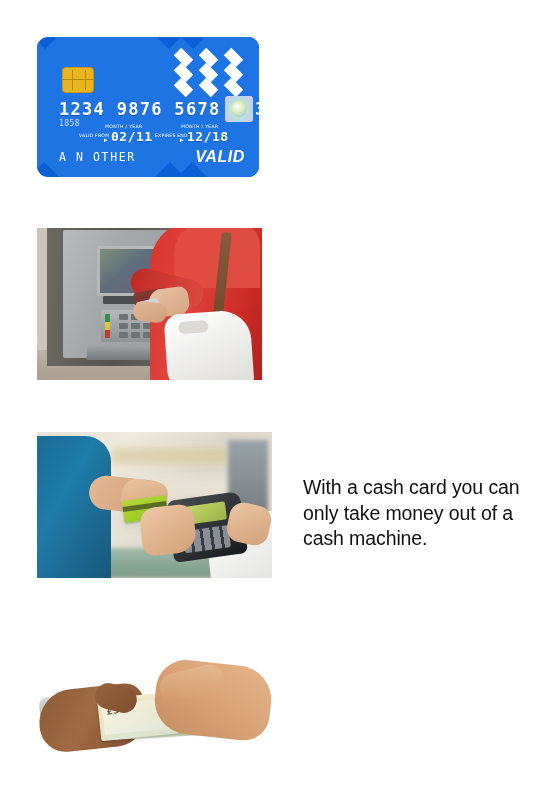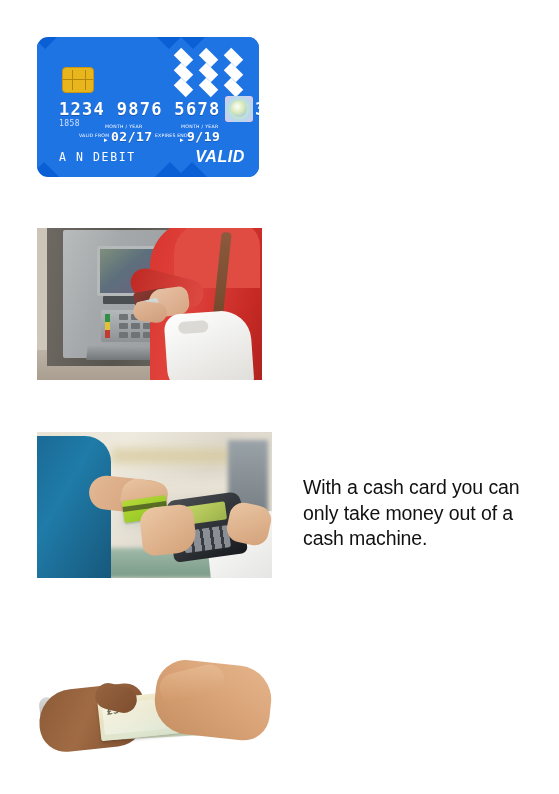--- a/index.html
+++ b/index.html
@@ -668,31 +668,31 @@
         <div class="card-number">1234 9876 5678 5432</div>
 
         <div class="card-number-small">1858</div>
 
         <div class="holo"></div>
 
         <div class="date-block valid">
           <span class="date-hdr">MONTH / YEAR</span>
           <span class="date-lbl">VALID FROM</span>
           <span class="date-arrow">▸</span>
-          <span class="date-val">02/17</span>
+          <span class="date-val">02/11</span>
         </div>
 
         <div class="date-block expires">
           <span class="date-hdr">MONTH / YEAR</span>
           <span class="date-lbl">EXPIRES END</span>
           <span class="date-arrow">▸</span>
-          <span class="date-val">9/19</span>
+          <span class="date-val">12/18</span>
         </div>
 
-        <div class="card-holder">A N DEBIT</div>
+        <div class="card-holder">A N OTHER</div>
 
         <div class="card-type">VALID</div>
       </div>
     </div>
 
   </div>
 
   <div class="row" id="row2">
 
     <div class="media" id="atm-media">

